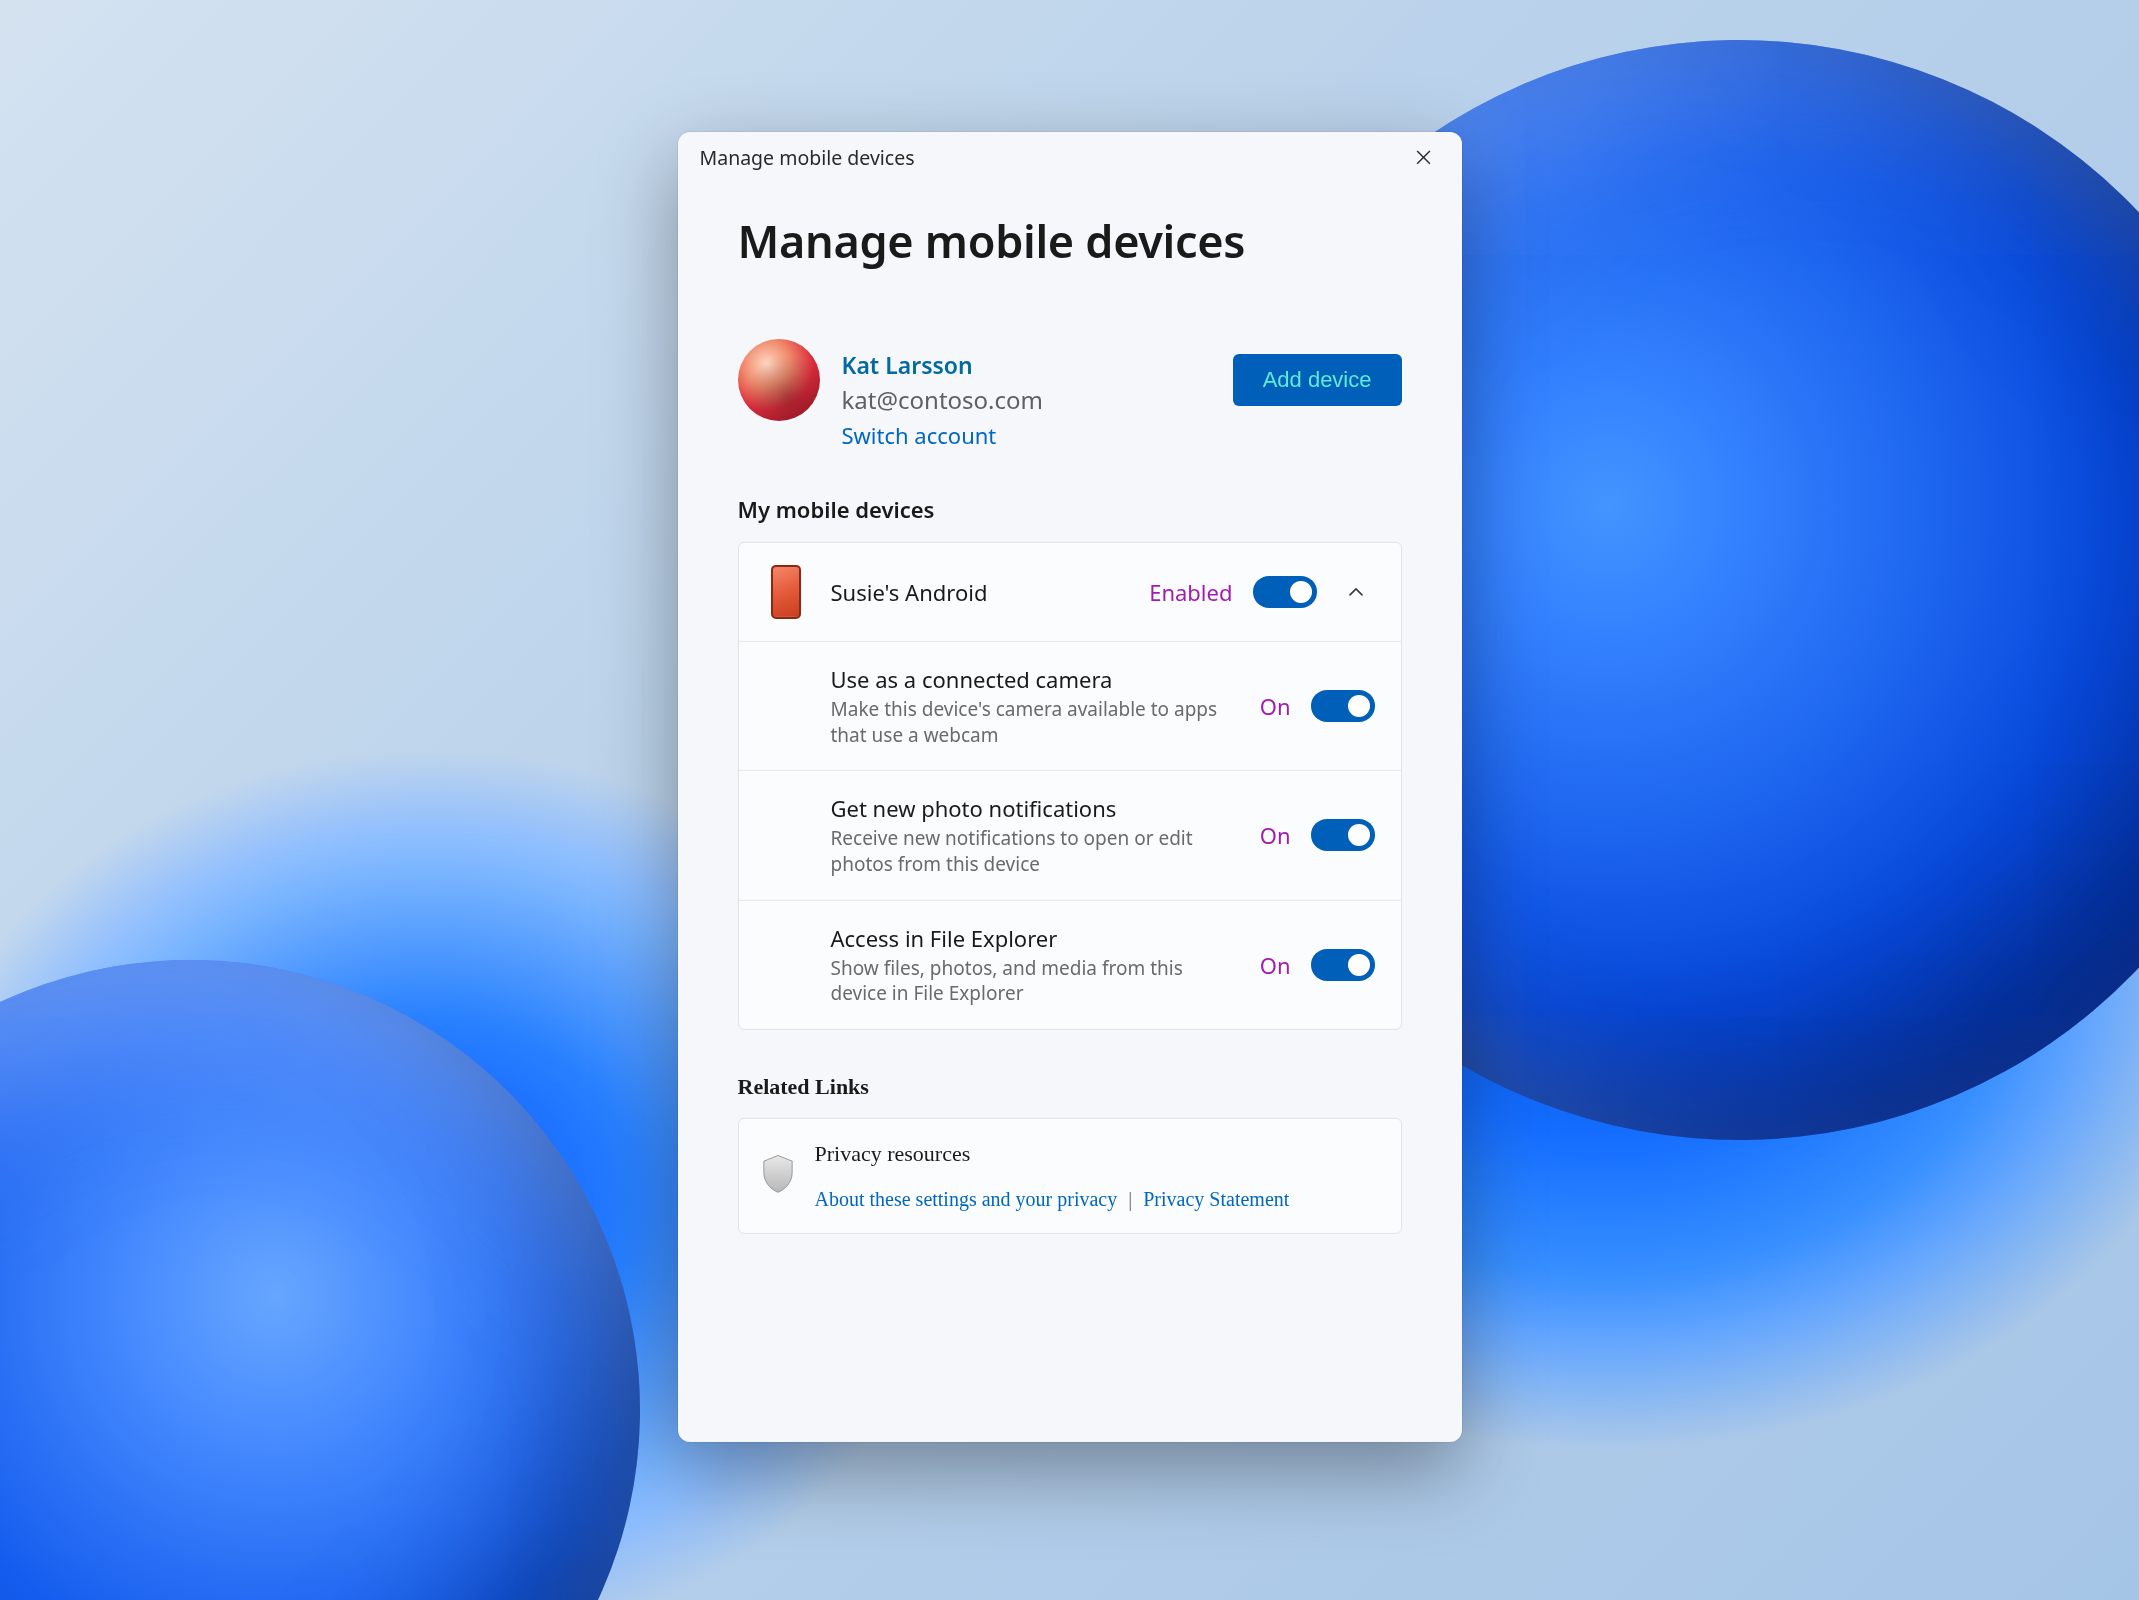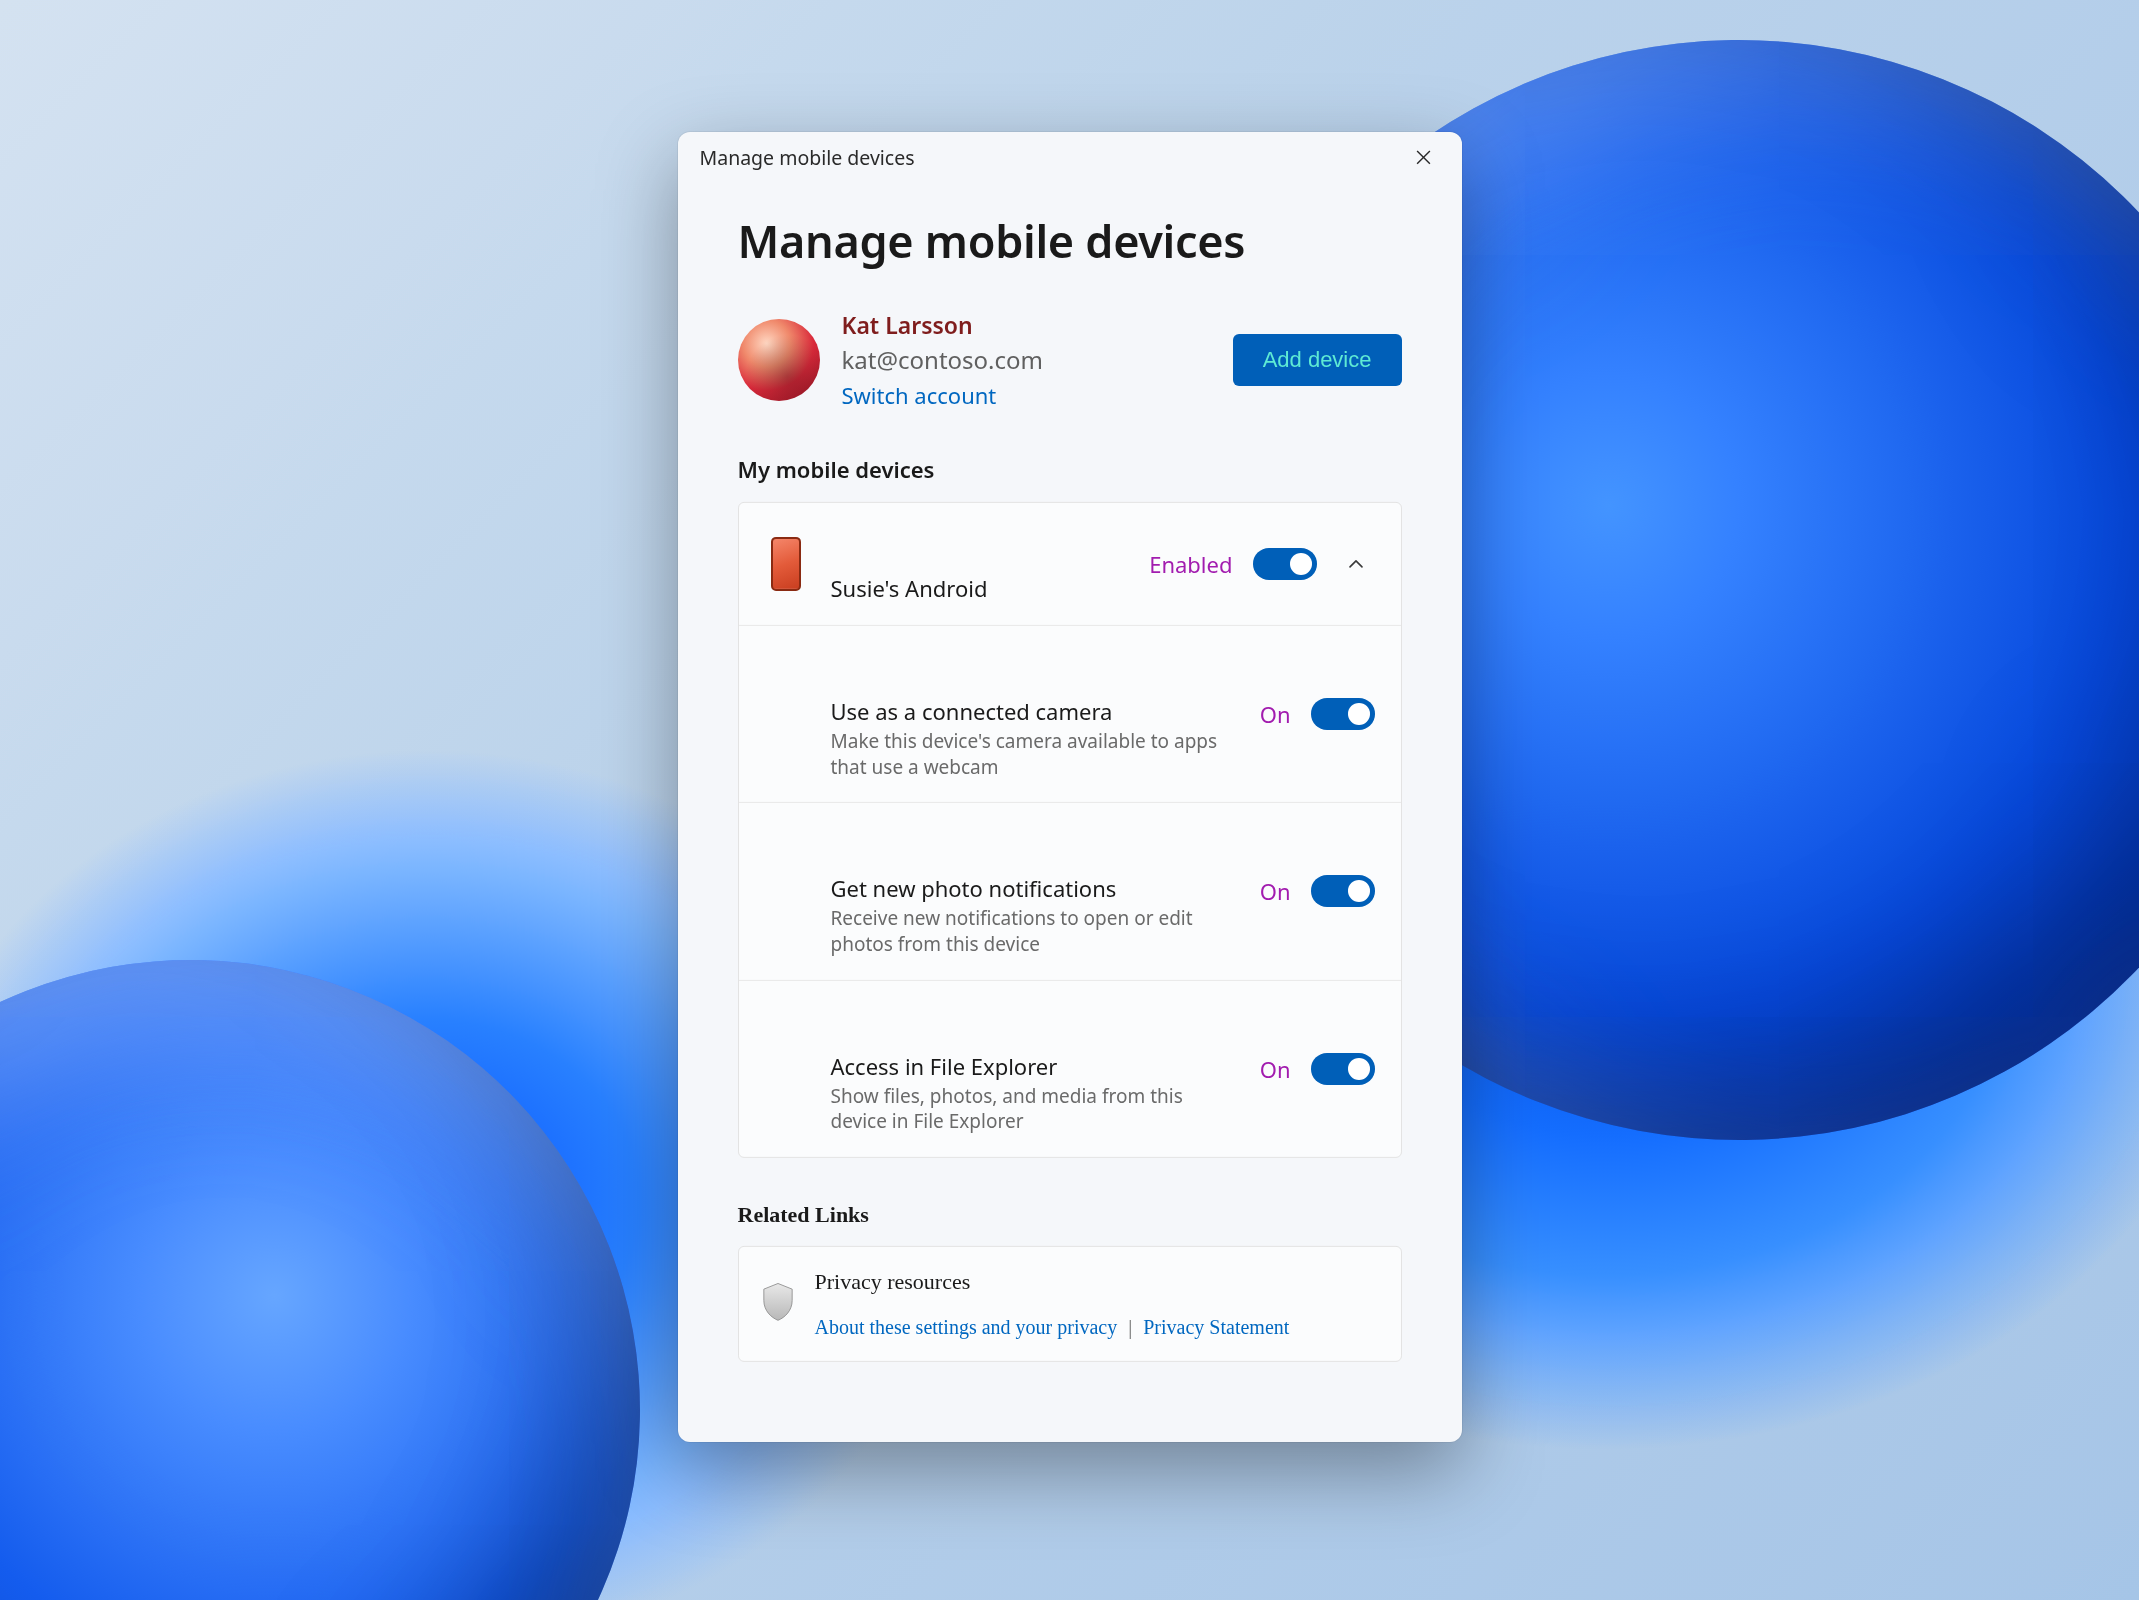--- a/index.html
+++ b/index.html
@@ -108,21 +108,21 @@
     flex-shrink: 0;
     position: relative;
     overflow: hidden;
   }
   .avatar::after{
     content:"";
     position:absolute; inset:0;
     background: radial-gradient(circle at 60% 70%, rgba(0,0,0,0.25), transparent 55%);
   }
   .account-info { display: flex; flex-direction: column; gap: 2px; }
-  .acct-name { font-size: 23px; font-weight: 600; color: #7f1d1d; }
+  .acct-name { font-size: 23px; font-weight: 600; color: #0369a1; margin-top: 40px; }
   .acct-email { font-size: 24px; color: #606060; }
   .acct-switch { font-size: 22px; color: #0067c0; cursor: pointer; margin-top: 2px; }
 
   .btn-primary {
     background: #005fb8;
     color: #5eead4;
     border: none;
     border-radius: 6px;
     padding: 13px 30px;
     font-size: 22px;
@@ -160,21 +160,20 @@
     width: 30px; height: 54px;
     border-radius: 5px;
     background: linear-gradient(160deg, #f5866a 0%, #e35b3a 50%, #c93e20 100%);
     border: 2px solid #8a2a12;
     position: relative;
   }
 
   .row .text {
     flex: 1;
     min-width: 0;
-    margin-top: 48px;
   }
   .row .text .title   { font-size: 22px; color: #1a1a1a; font-weight: 400; }
   .row.header .text .title { font-weight: 400; }
   .row .text .desc    { font-size: 19px; color: #6a6a6a; line-height: 1.35; margin-top: 3px; max-width: 470px; }
 
   .row .trailing {
     display: flex;
     align-items: center;
     gap: 20px;
     flex-shrink: 0;

